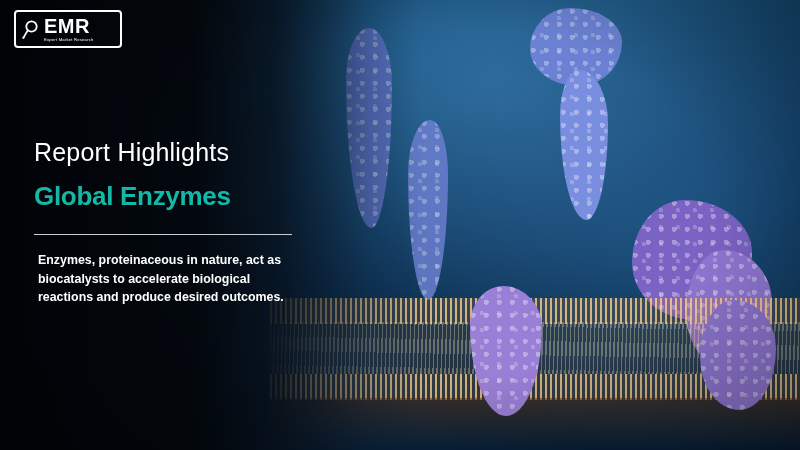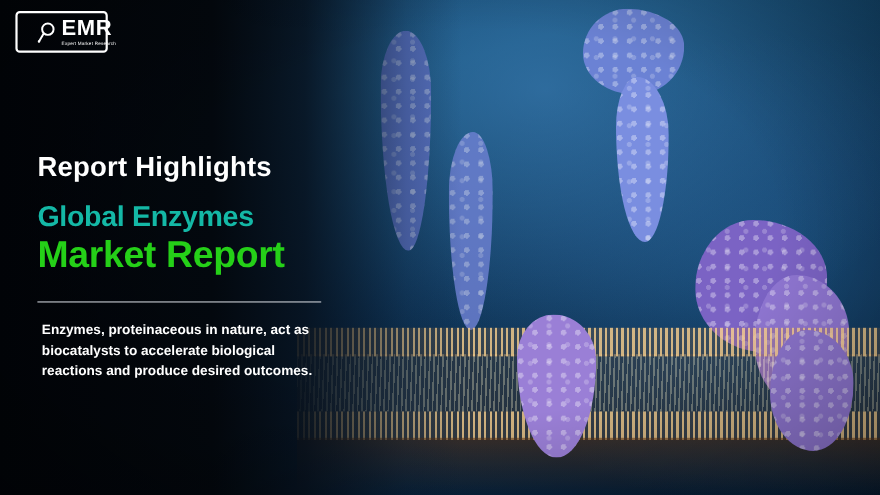--- a/index.html
+++ b/index.html
@@ -103,28 +103,28 @@
       radial-gradient(circle at 70% 60%, rgba(255,255,255,0.22) 0 14%, rgba(255,255,255,0) 15%);
     background-size: 13px 13px, 17px 17px;
     border-radius: 44% 56% 48% 52% / 52% 44% 56% 48%;
   }
 
   
   .logo {
     position: absolute;
     left: 14px;
     top: 10px;
-    width: 84px;
+    width: 108px;
     height: 38px;
     border: 2px solid #ffffff;
     border-radius: 4px;
     display: flex;
     align-items: center;
     gap: 5px;
-    padding: 0 18px;
+    padding: 0 6px;
     box-sizing: border-box;
   }
   .logo-mark {
     width: 17px;
     height: 19px;
     position: relative;
     flex: 0 0 auto;
   }
   .logo-text {
     display: flex;
@@ -149,21 +149,21 @@
   
   .content {
     position: absolute;
     left: 34px;
     top: 138px;
     width: 300px;
   }
   .highlights {
     color: #ffffff;
     font-size: 25px;
-    font-weight: bold;
+    font-weight: normal;
     letter-spacing: 0.2px;
     margin: 0 0 14px 0;
   }
   .title-line1 {
     color: #14b8a6;
     font-size: 26px;
     font-weight: bold;
     letter-spacing: -0.3px;
     margin: 0;
     line-height: 1.18;
@@ -240,19 +240,18 @@
     </span>
     <span class="logo-text">
       <span class="logo-emr">EMR</span>
       <span class="logo-tag">Expert Market Research</span>
     </span>
   </div>
 
   <div class="content">
     <p class="highlights">Report Highlights</p>
     <h1 class="title-line1">Global Enzymes</h1>
-    <h1 class="title-line2">Market Report</h1>
     <div class="rule"></div>
     <p class="desc">Enzymes, proteinaceous in nature, act as biocatalysts to accelerate biological reactions and produce desired outcomes.</p>
   </div>
 
 
 </div>
 
 </body></html>

